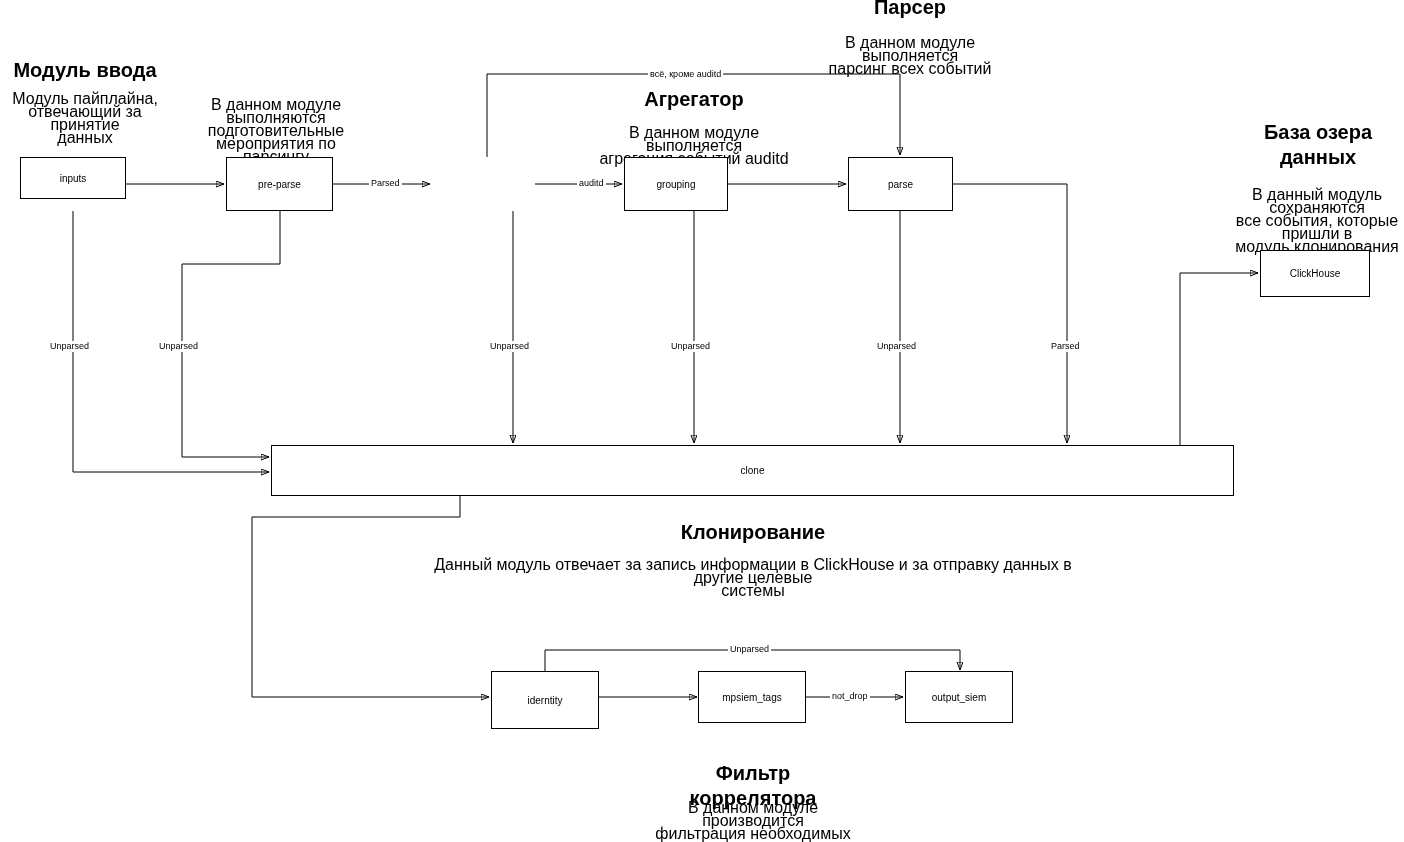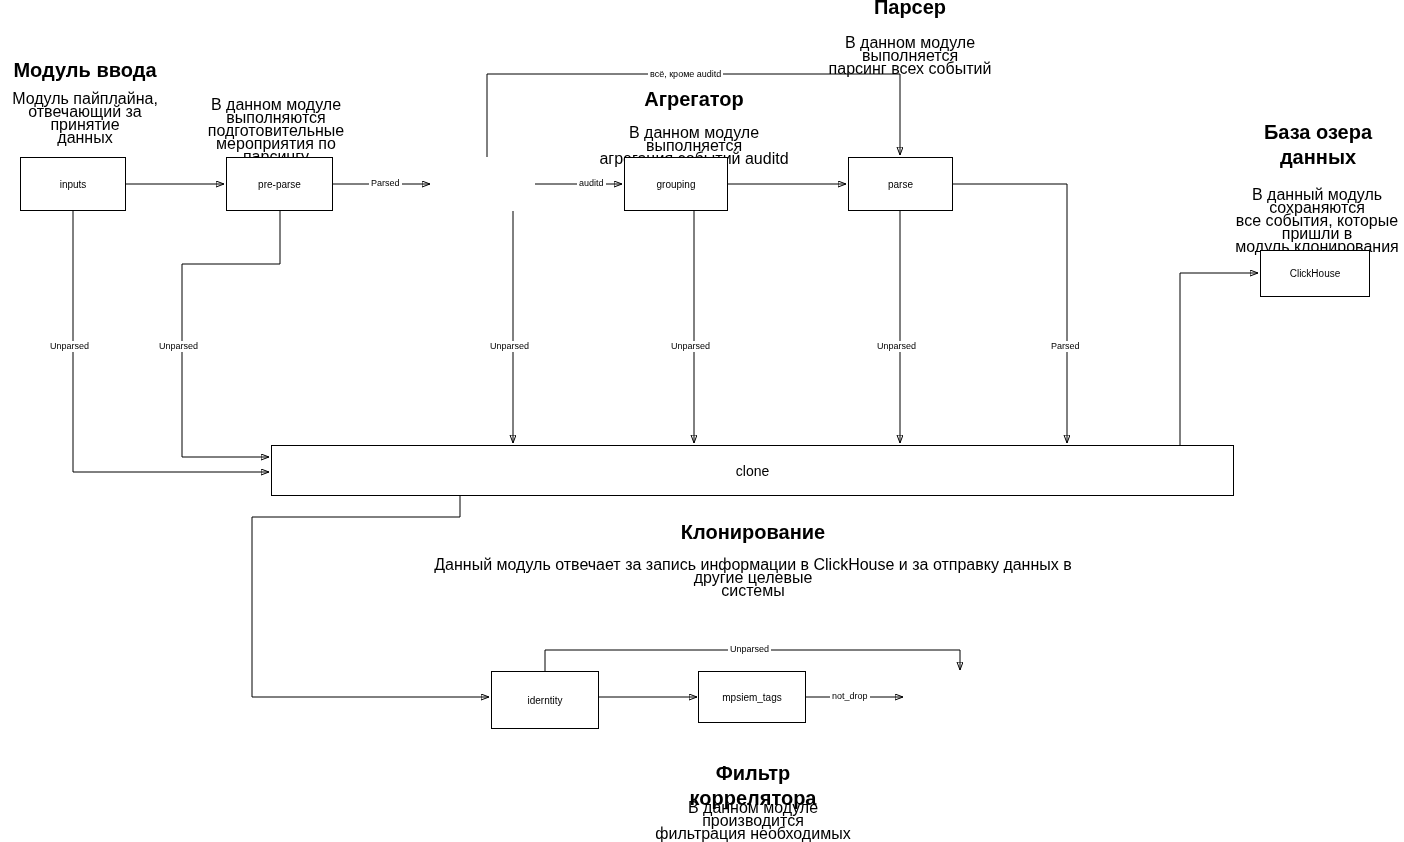--- a/index.html
+++ b/index.html
@@ -14,21 +14,21 @@
   
   .desc{
     position:absolute;font-size:16px;line-height:13px;text-align:center;color:#000;
   }
   
   .node{
     position:absolute;border:1px solid #000;background:#ffffff;
     display:flex;align-items:center;justify-content:center;
     font-size:10px;color:#000;box-sizing:border-box;
   }
-  .node.wide{font-size:14px;}
+  .node.wide{font-size:10px;}
   
   .elabel{
     position:absolute;font-size:9px;line-height:11px;color:#000;background:#ffffff;
     padding:0 2px;white-space:nowrap;
   }
   svg.wires{position:absolute;left:0;top:0;width:1404px;height:842px;pointer-events:none;}
   svg.wires path,svg.wires line{stroke:#000;stroke-width:1;fill:none;}
 </style>
 </head>
 <body>
@@ -96,28 +96,29 @@
 парсинг всех событий</div>
   <div class="desc" style="left:1222px;top:188px;width:190px;white-space:pre-line;">В данный модуль сохраняются
 все события, которые пришли в
 модуль клонирования</div>
   <div class="desc" style="left:428px;top:558px;width:650px;white-space:pre-line;">Данный модуль отвечает за запись информации в ClickHouse и за отправку данных в другие целевые
 системы</div>
   <div class="desc" style="left:653px;top:801px;width:200px;white-space:pre-line;">В данном модуле производится
 фильтрация необходимых для
 SIEM событий</div>
 
-  <div class="node" style="left:20px;top:157px;width:106px;height:54px;">inputs</div>
+  <div class="node" style="left:20px;top:157px;width:106px;height:42px;">inputs</div>
   <div class="node" style="left:226px;top:157px;width:107px;height:54px;">pre-parse</div>
   <div class="node" style="left:624px;top:157px;width:104px;height:54px;">grouping</div>
   <div class="node" style="left:848px;top:157px;width:105px;height:54px;">parse</div>
   <div class="node" style="left:1260px;top:250px;width:110px;height:47px;">ClickHouse</div>
   <div class="node wide" style="left:271px;top:445px;width:963px;height:51px;">clone</div>
   <div class="node" style="left:491px;top:671px;width:108px;height:58px;">iderntity</div>
   <div class="node" style="left:698px;top:671px;width:108px;height:52px;">mpsiem_tags</div>
+  <div class="node" style="left:905px;top:671px;width:108px;height:52px;">output_siem</div>
 
   <div class="elabel" style="left:369px;top:178px;">Parsed</div>
   <div class="elabel" style="left:577px;top:178px;">auditd</div>
   <div class="elabel" style="left:648px;top:69px;">всё, кроме auditd</div>
 
   <div class="elabel" style="left:48px;top:341px;">Unparsed</div>
   <div class="elabel" style="left:157px;top:341px;">Unparsed</div>
   <div class="elabel" style="left:488px;top:341px;">Unparsed</div>
   <div class="elabel" style="left:669px;top:341px;">Unparsed</div>
   <div class="elabel" style="left:875px;top:341px;">Unparsed</div>

